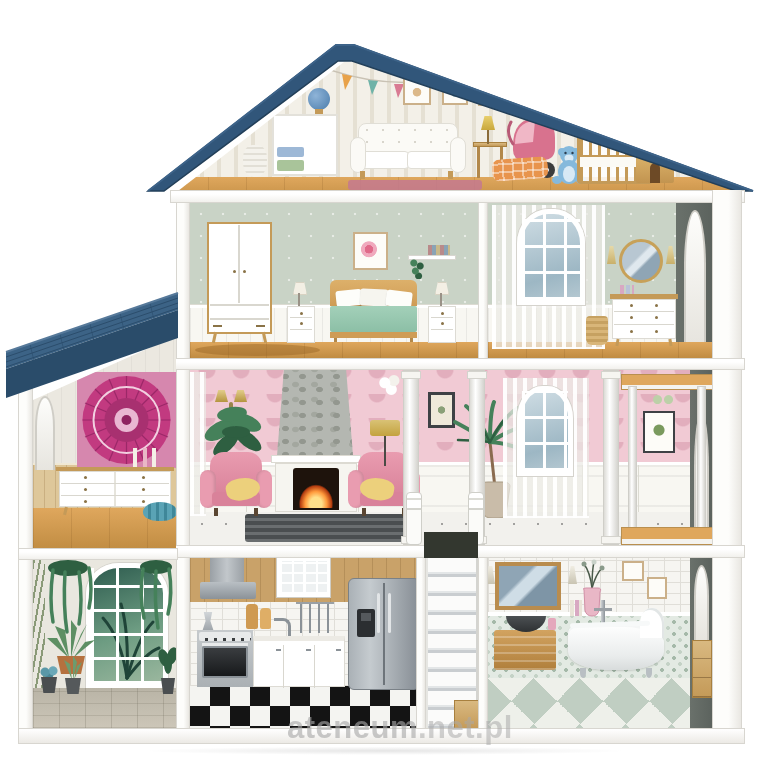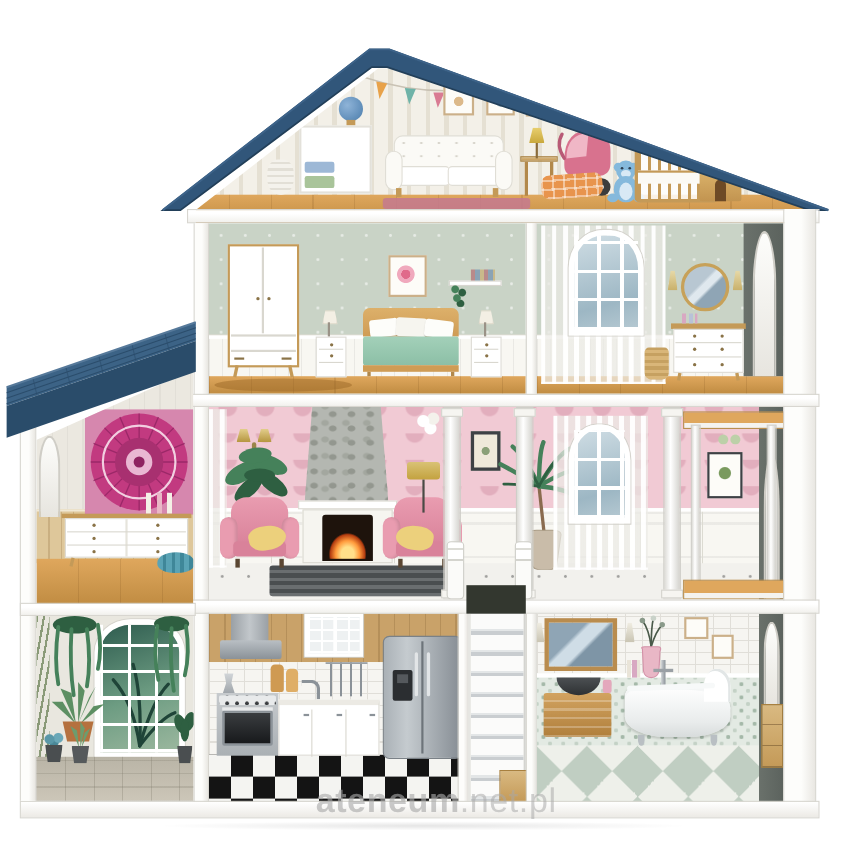--- a/index.html
+++ b/index.html
@@ -29,21 +29,21 @@
   .curtain{background:repeating-linear-gradient(90deg,rgba(255,255,255,.96) 0 4px,rgba(235,234,229,.72) 4px 10px);border-bottom:2px solid rgba(255,255,255,.9)}
   .darkwall{background:linear-gradient(90deg,#6a716b,var(--dark-wall))}
   .arch{background:linear-gradient(180deg,#fdfdfb,#e7e5df);border-radius:50% 50% 0 0/42% 42% 0 0;border:2px solid #cfcdc6;border-bottom:none;box-sizing:border-box}
   .column{background:linear-gradient(90deg,#dcdbd6,#ffffff 40%,#d4d3ce);border:1px solid #cfcec8;box-sizing:border-box}
   .cap{position:absolute;left:-3px;right:-3px;height:6px;background:#f6f5f1;border:1px solid #d4d3cd}
   .newel{background:linear-gradient(180deg,#fff 0 5px,#dcdcd6 5px 7px,#fff 7px 15px,#d4d4ce 15px 17px,#fbfbf9 17px);border:1px solid #cfcfc9;border-radius:4px;box-sizing:border-box}
   .whitebox{background:#fff;border:1px solid #dddbd4;box-sizing:border-box}
   .woodbox{background:linear-gradient(180deg,#d9b981,#c49a58);border:1px solid #a8803f;box-sizing:border-box}
   .watermark{color:var(--watermark,#a9a9a9);opacity:.62;font-size:31px;letter-spacing:.5px;white-space:nowrap}
   .watermark b{font-weight:700}
-  .watermark span{font-weight:400;opacity:.85}
+  .watermark span{font-weight:700;opacity:.85}
 </style>
 </head>
 <body>
 
 <div class="scene">
 
   <div class="abs room wp-stripes" style="left:170px;top:50px;width:575px;height:153px;clip-path:polygon(8px 141px,174px 12px,188px 12px,566px 141px,566px 153px,8px 153px)">
     <div class="abs floor-wood" style="left:0;top:127px;width:575px;height:26px"></div>
     <svg class="abs" style="left:160px;top:14px" width="230" height="48" viewBox="0 0 230 48">
       <path d="M0,6 Q60,26 120,14 Q180,4 230,22" fill="none" stroke="#c9c2b4" stroke-width="1.5"></path>

